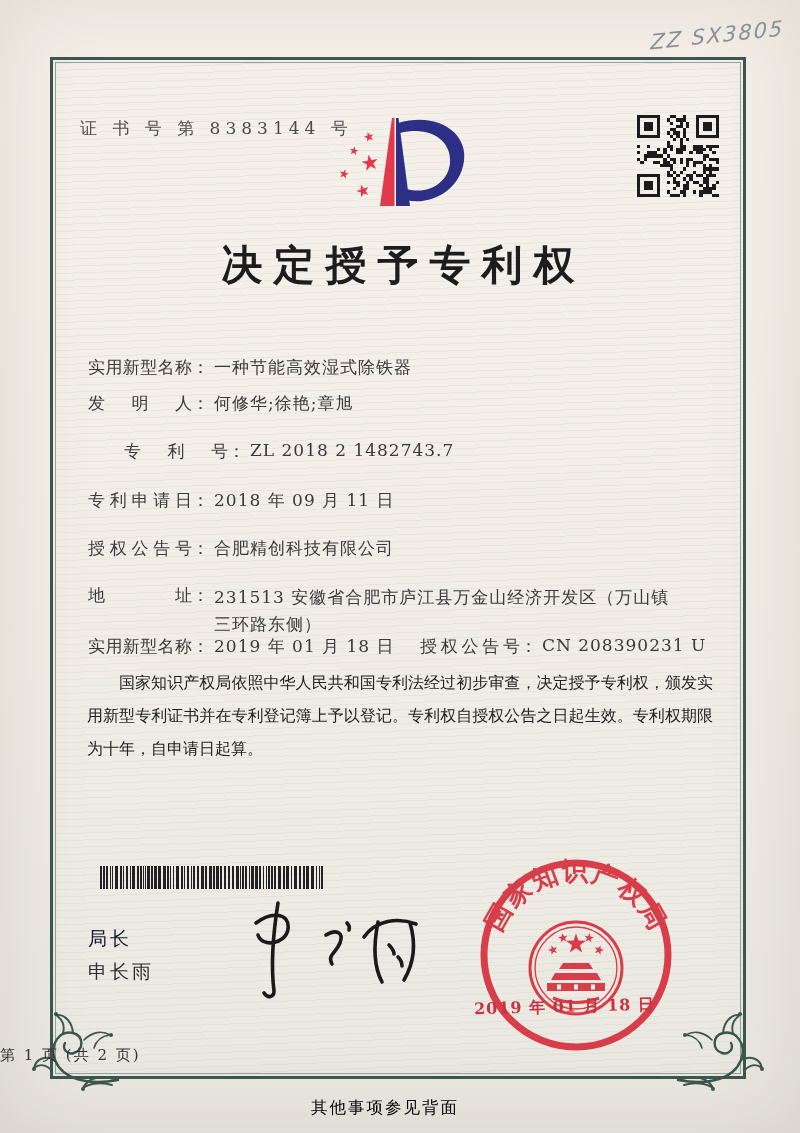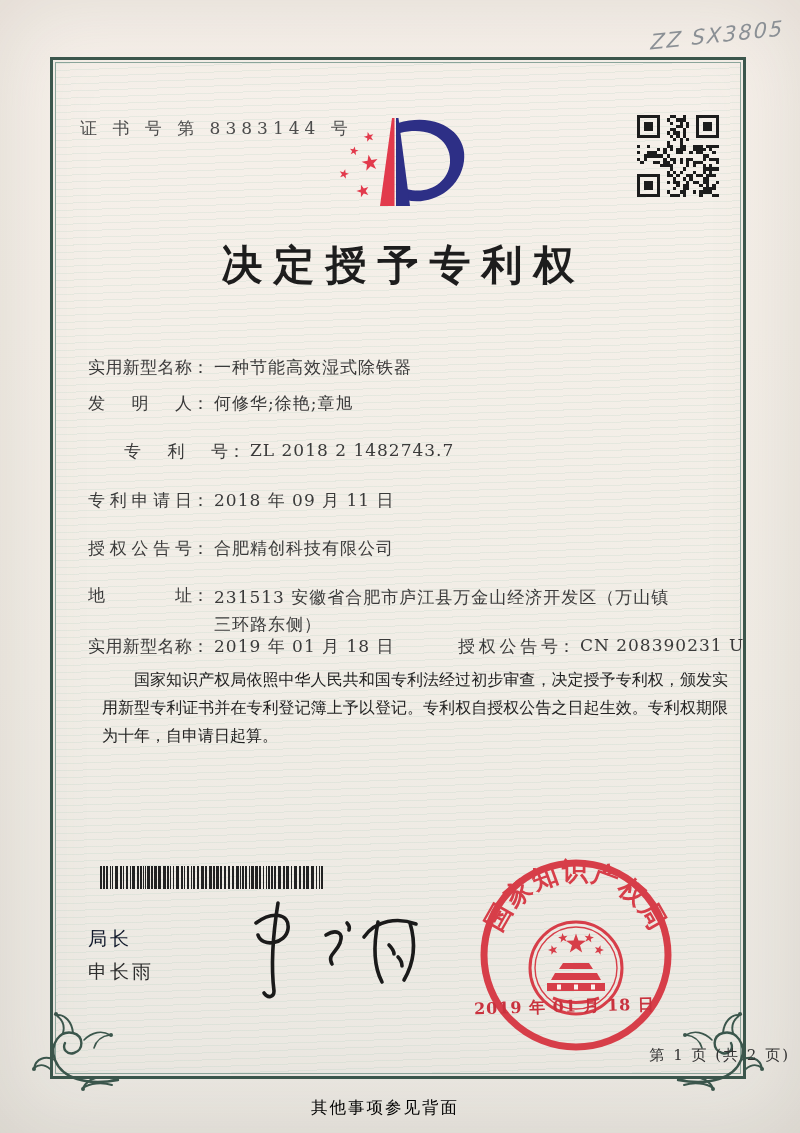--- a/index.html
+++ b/index.html
@@ -66,26 +66,26 @@
   .fcolon{display:inline-block;vertical-align:top;}
   .fvalue{display:inline-block;margin-left:5px;vertical-align:top;letter-spacing:1px;}
   .fvalue-wrap{white-space:normal;width:472px;line-height:27px;letter-spacing:1px;}
   .row-name{top:337px;margin-top:19px;}
   .row-inventor{top:392px;}
   .row-patno{top:440px;margin-left:36px;}
   .row-appdate{top:489px;}
   .row-patentee{top:537px;}
   .row-address{top:584px;}
   .row-grant{top:635px;}
-  .grant2{margin-left:58px;}
+  .grant2{margin-left:20px;}
   .grant2 .flabel{width:100px;}
   
   .body-text{
-    left:102px;top:666px;width:626px;
-    font-size:16px;line-height:28px;color:#222;
+    left:87px;top:666px;width:626px;
+    font-size:16px;line-height:33px;color:#222;
     text-align:justify;font-style:oblique 7deg;
   }
   .body-text p{margin:0;text-indent:2em;}
   
   .barcode{left:100px;top:866px;width:223px;height:23px;}
   .barcode svg{width:100%;height:100%;shape-rendering:crispEdges;}
   .sig-title{left:88px;top:926px;font-family:"DejaVu Sans",sans-serif;font-size:19px;color:#0f172a;letter-spacing:3px;}
   .sig-name {left:88px;top:959px;font-family:"DejaVu Sans",sans-serif;font-size:19px;color:#2d2d2d;letter-spacing:3px;}
   .signature{left:226px;top:893px;width:212px;height:108px;}
   .signature svg{width:100%;height:100%;}
@@ -95,21 +95,21 @@
   .seal svg{width:100%;height:100%;}
   .seal-stroke{stroke:var(--seal-red);fill:none;}
   .seal-fill{fill:var(--seal-red);stroke:none;}
   .seal-text{fill:var(--seal-red);font-size:26px;font-weight:bold;letter-spacing:2px;}
   .seal-date{
     left:474px;top:997px;width:170px;text-align:center;
     font-size:16px;color:#c9323e;letter-spacing:1px;white-space:nowrap;
     transform:rotate(-1.5deg);font-weight:600;
   }
   
-  .page-info{left:0;top:1046px;width:790px;text-align:right;font-size:15px;color:#333;letter-spacing:2px;}
+  .page-info{left:0;top:1046px;width:790px;text-align:left;font-size:15px;color:#333;letter-spacing:2px;}
   .back-note{left:0;top:1097px;width:770px;text-align:center;font-size:16.5px;color:#000000;letter-spacing:2px;font-style:oblique 7deg;}
   
   .vignette{left:0;top:0;right:0;bottom:0;pointer-events:none;
     box-shadow:inset 0 0 90px rgba(120,110,95,0.18);}
 </style>
 </head>
 <body style="--frame-green: #3b564c; --seal-red: #d6323e; --logo-red: #e23a4c; --logo-blue: #2d2f86;">
 
 <div class="abs vignette"></div>
 

